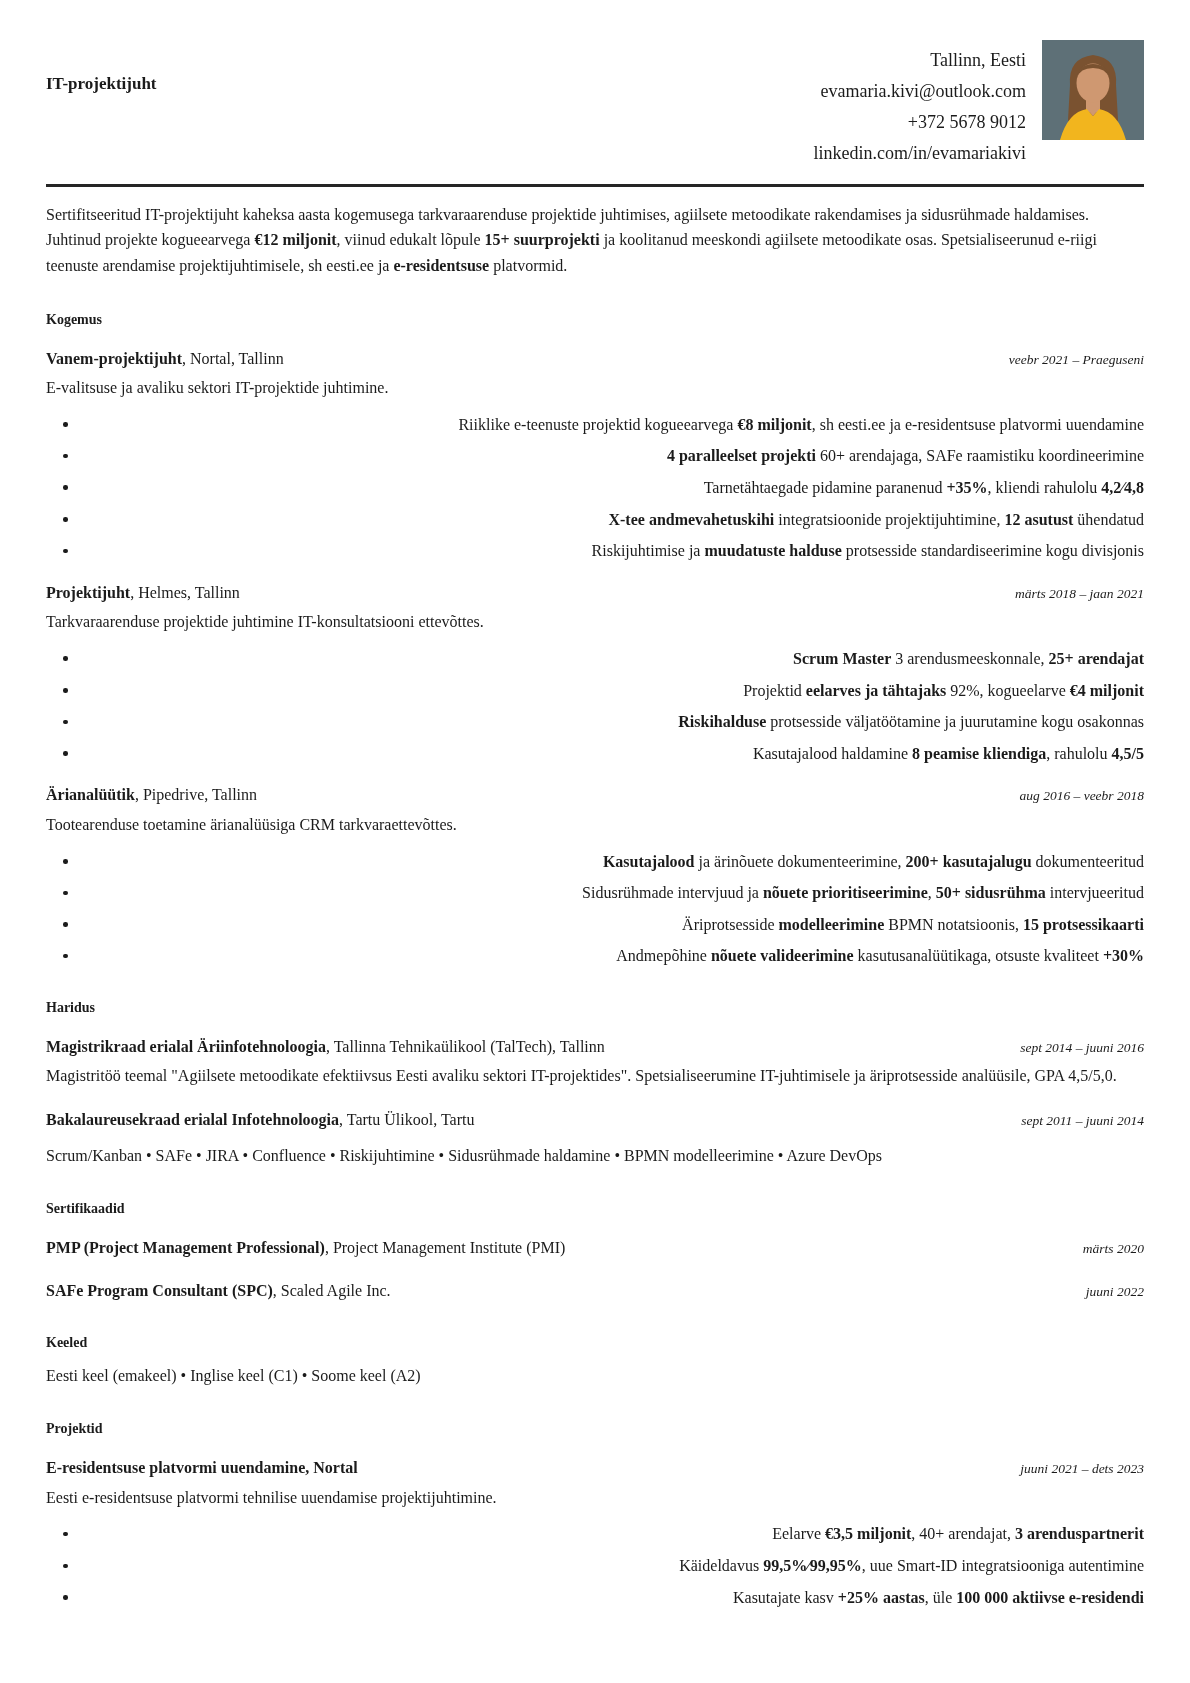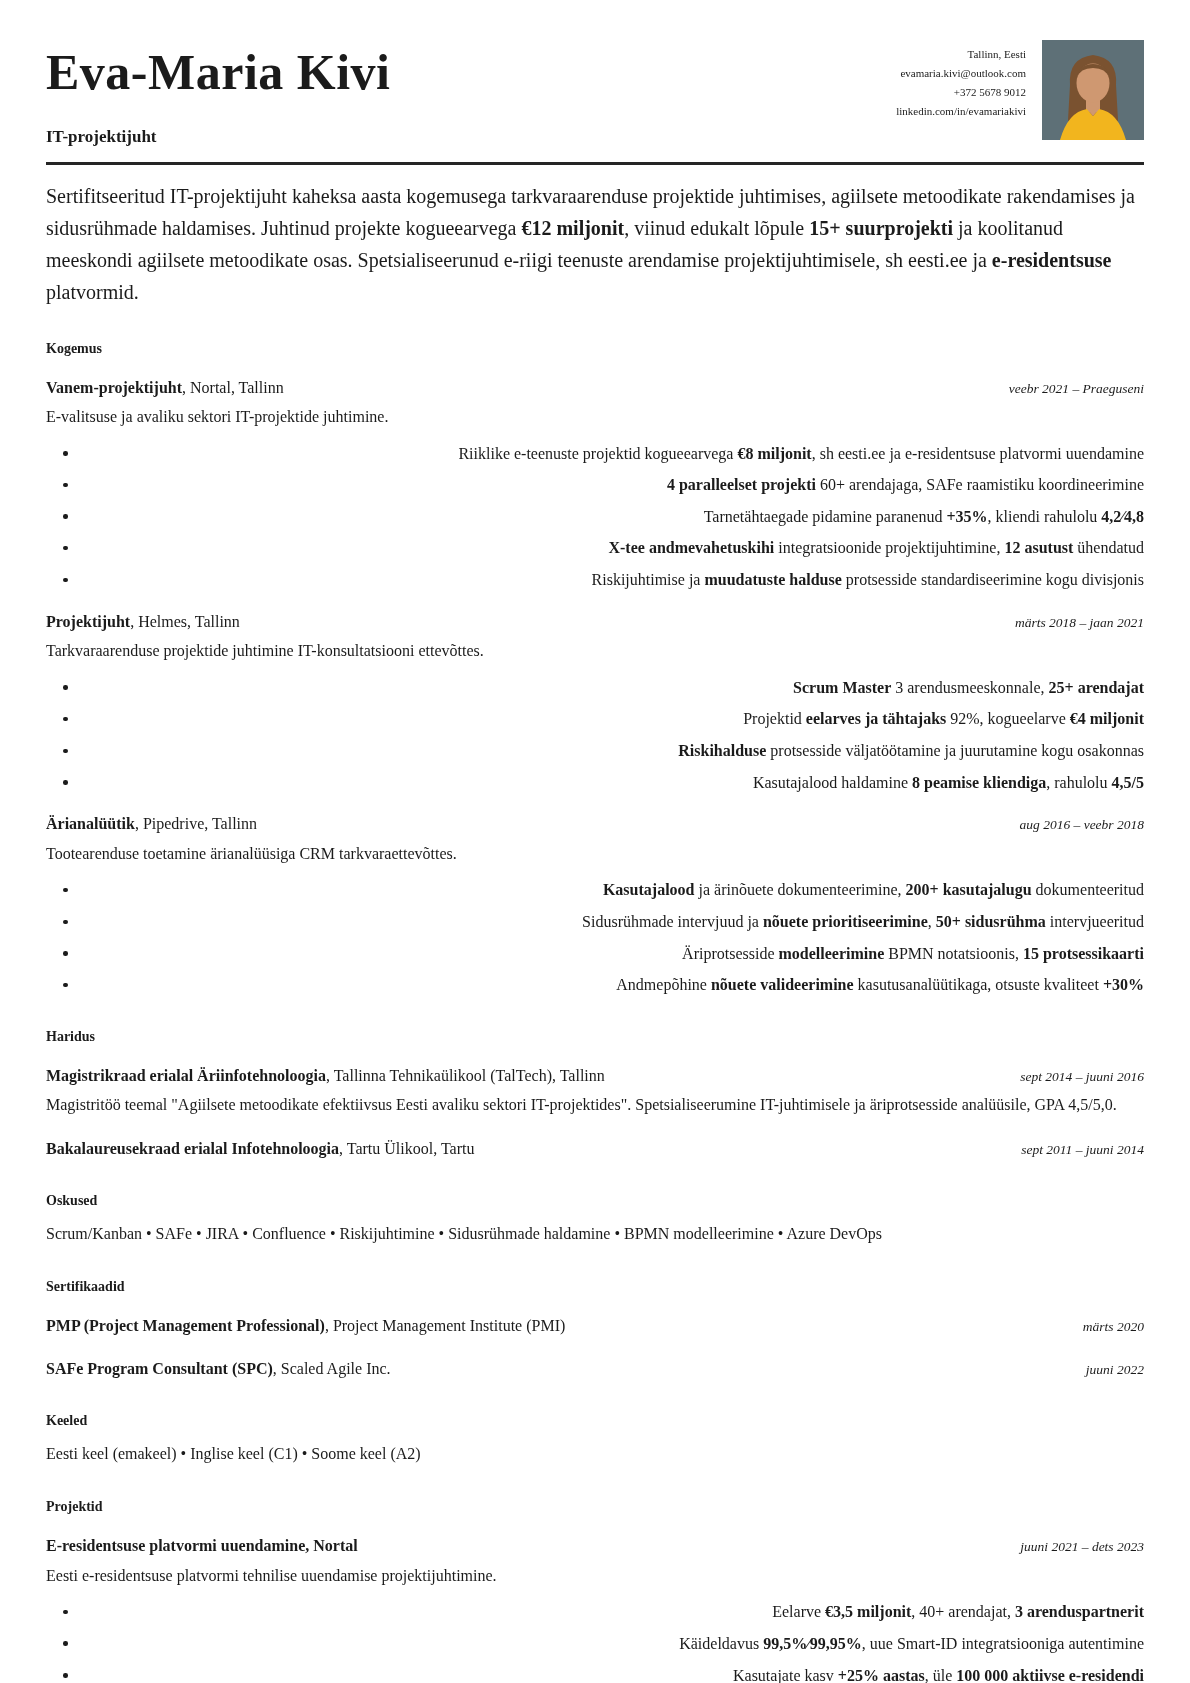--- a/index.html
+++ b/index.html
@@ -13,28 +13,28 @@
     -webkit-font-smoothing: antialiased;
   }
   .page { padding: 40px 46px 60px 46px; }
 
   
   .header { display: flex; justify-content: space-between; align-items: flex-start; }
   .header-left { padding-top: 6px; }
   .name { font-size: 50px; font-weight: bold; letter-spacing: 0.5px; line-height: 1.05; }
   .headline { font-size: 17px; font-weight: bold; margin-top: 28px; }
   .header-right { display: flex; align-items: flex-start; gap: 16px; }
-  .contact { text-align: right; font-size: 11px; line-height: 1.72; padding-top: 5px; }
+  .contact { text-align: right; font-size: 18px; line-height: 1.72; padding-top: 5px; }
   .photo-frame { width: 102px; height: 100px; overflow: hidden; flex: 0 0 auto; }
   .photo-frame svg { display: block; }
 
   .rule { border: none; border-top: 3px solid #252525; margin-top: 15px; }
 
   
-  .summary { margin-top: 15px; font-size: 20px; line-height: 1.6; }
+  .summary { margin-top: 15px; font-size: 16px; line-height: 1.6; }
 
   .section-heading { font-size: 14px; font-weight: bold; margin-top: 33px; }
 
   .entry-header { display: flex; justify-content: space-between; align-items: baseline; margin-top: 20px; gap: 25px; }
   .entry-title { font-size: 16px; line-height: 1.4; }
   .entry-title .t-bold { font-weight: bold; }
   .entry-date { font-style: italic; font-size: 13.5px; white-space: nowrap; margin-left: 13px; }
   .entry-desc { font-size: 16px; line-height: 1.55; margin-top: 6px; }
 
   ul.bullets { list-style: none; margin-top: 13px; text-align: right; }
@@ -60,21 +60,20 @@
 
   b, .seg-b { font-weight: bold; }
 </style>
 </head>
 <body>
 
 <div class="page">
 
   <div class="header">
     <div class="header-left">
-      <div class="name">Eva-Maria Kivi</div>
       <div class="headline">IT-projektijuht</div>
     </div>
     <div class="header-right">
       <div class="contact">
         <div>Tallinn, Eesti</div>
         <div>evamaria.kivi@outlook.com</div>
         <div>+372 5678 9012</div>
         <div>linkedin.com/in/evamariakivi</div>
       </div>
       <div class="photo-frame">
@@ -150,21 +149,20 @@
     <p class="entry-desc">Magistritöö teemal "Agiilsete metoodikate efektiivsus Eesti avaliku sektori IT-projektides". Spetsialiseerumine IT-juhtimisele ja äriprotsesside analüüsile, GPA 4,5/5,0.</p>
   </div>
 
   <div>
     <div class="entry-header">
       <div class="entry-title"><span class="t-bold">Bakalaureusekraad erialal Infotehnoloogia</span><span>, Tartu Ülikool, Tartu</span></div>
       <div class="entry-date">sept 2011 – juuni 2014</div>
     </div>
   </div>
 
-  <h2 class="section-heading">Oskused</h2>
   <p class="inline-line">Scrum/Kanban • SAFe • JIRA • Confluence • Riskijuhtimine • Sidusrühmade haldamine • BPMN modelleerimine • Azure DevOps</p>
 
   <h2 class="section-heading">Sertifikaadid</h2>
 
   <div class="entry-header">
     <div class="entry-title"><span class="t-bold">PMP (Project Management Professional)</span><span>, Project Management Institute (PMI)</span></div>
     <div class="entry-date">märts 2020</div>
   </div>
 
   <div class="entry-header">

